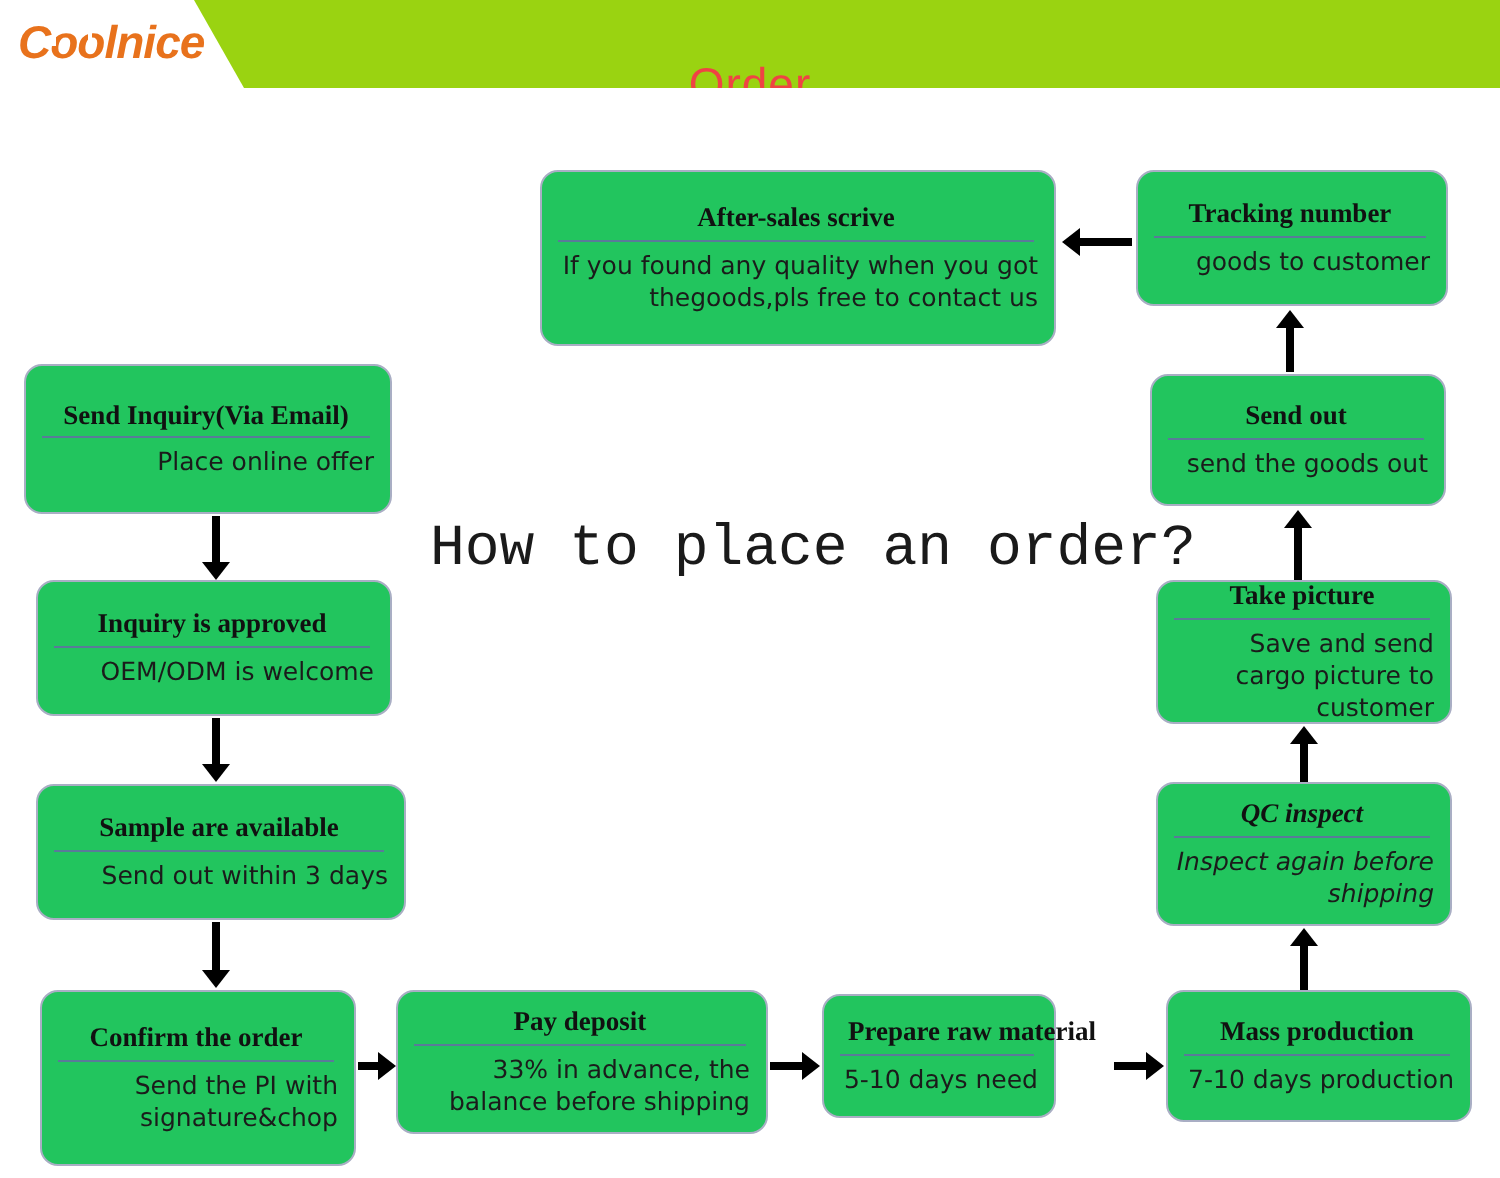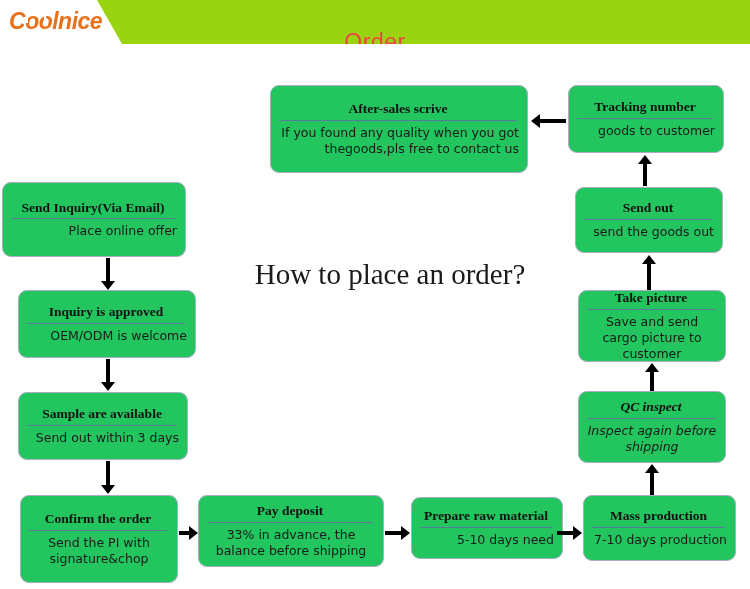--- a/index.html
+++ b/index.html
@@ -66,21 +66,21 @@
     border-right: 2px solid #ffffff;
     box-sizing: border-box;
   }
 
   
   #center-heading {
     position: absolute;
     left: 215px; top: 258px;
     width: 350px;
     text-align: center;
-    font-family: Liberation Serif, serif;
+    font-family: Liberation Mono, monospace;
     font-size: 29px;
     color: #1a1a1a;
     white-space: nowrap;
   }
 
   
   .node {
     position: absolute;
     box-sizing: border-box;
     border: 1px solid #a9aec4;
@@ -104,21 +104,21 @@
     white-space: nowrap;
   }
   .node .body {
     font-family: "DejaVu Sans", sans-serif;
     font-size: 12.5px;
     color: #1b1b1b;
     text-align: right;
     line-height: 1.28;
     padding-top: 4px;
   }
-  .node.body-left .body { text-align: center; padding-left: 2px; }
+  .node.body-left .body { text-align: right; padding-left: 2px; }
 
   
   .arrow {
     position: absolute;
     width: 0; height: 0;
   }
   .arrow .shaft {
     position: absolute;
     background: #000000;
   }
@@ -163,46 +163,46 @@
 <body>
 
 <div id="header">
   <div id="header-green"></div>
   <div id="header-title">Order</div>
   <div id="logo"><span>C</span><span class="oo">oo</span><span>lnice</span></div>
 </div>
 
 <div id="center-heading">How to place an order?</div>
 
-<div class="node" style="left:2px; top:182px; width:184px; height:75px;">
+<div class="node" style="left:12px; top:182px; width:184px; height:75px;">
   <div class="title">Send Inquiry(Via Email)</div>
   <div class="body">Place online offer</div>
 </div>
 
 <div class="node" style="left:18px; top:290px; width:178px; height:68px;">
   <div class="title">Inquiry is approved</div>
   <div class="body">OEM/ODM is welcome</div>
 </div>
 
-<div class="node" style="left:18px; top:392px; width:170px; height:68px;">
+<div class="node" style="left:18px; top:392px; width:185px; height:68px;">
   <div class="title">Sample are available</div>
   <div class="body">Send out within 3 days</div>
 </div>
 
 <div class="node body-left" style="left:20px; top:495px; width:158px; height:88px;">
   <div class="title">Confirm the order</div>
   <div class="body">Send the PI with signature&amp;chop</div>
 </div>
 
 <div class="node body-left" style="left:198px; top:495px; width:186px; height:72px;">
   <div class="title">Pay deposit</div>
   <div class="body">33% in advance, the balance before shipping</div>
 </div>
 
-<div class="node" style="left:411px; top:497px; width:152px; height:62px;">
+<div class="node" style="left:411px; top:497px; width:117px; height:62px;">
   <div class="title">Prepare raw material</div>
   <div class="body">5-10 days need</div>
 </div>
 
 <div class="node" style="left:583px; top:495px; width:153px; height:66px;">
   <div class="title">Mass production</div>
   <div class="body">7-10 days production</div>
 </div>
 
 <div class="node body-left" style="left:578px; top:391px; width:148px; height:72px;font-style:italic;">

